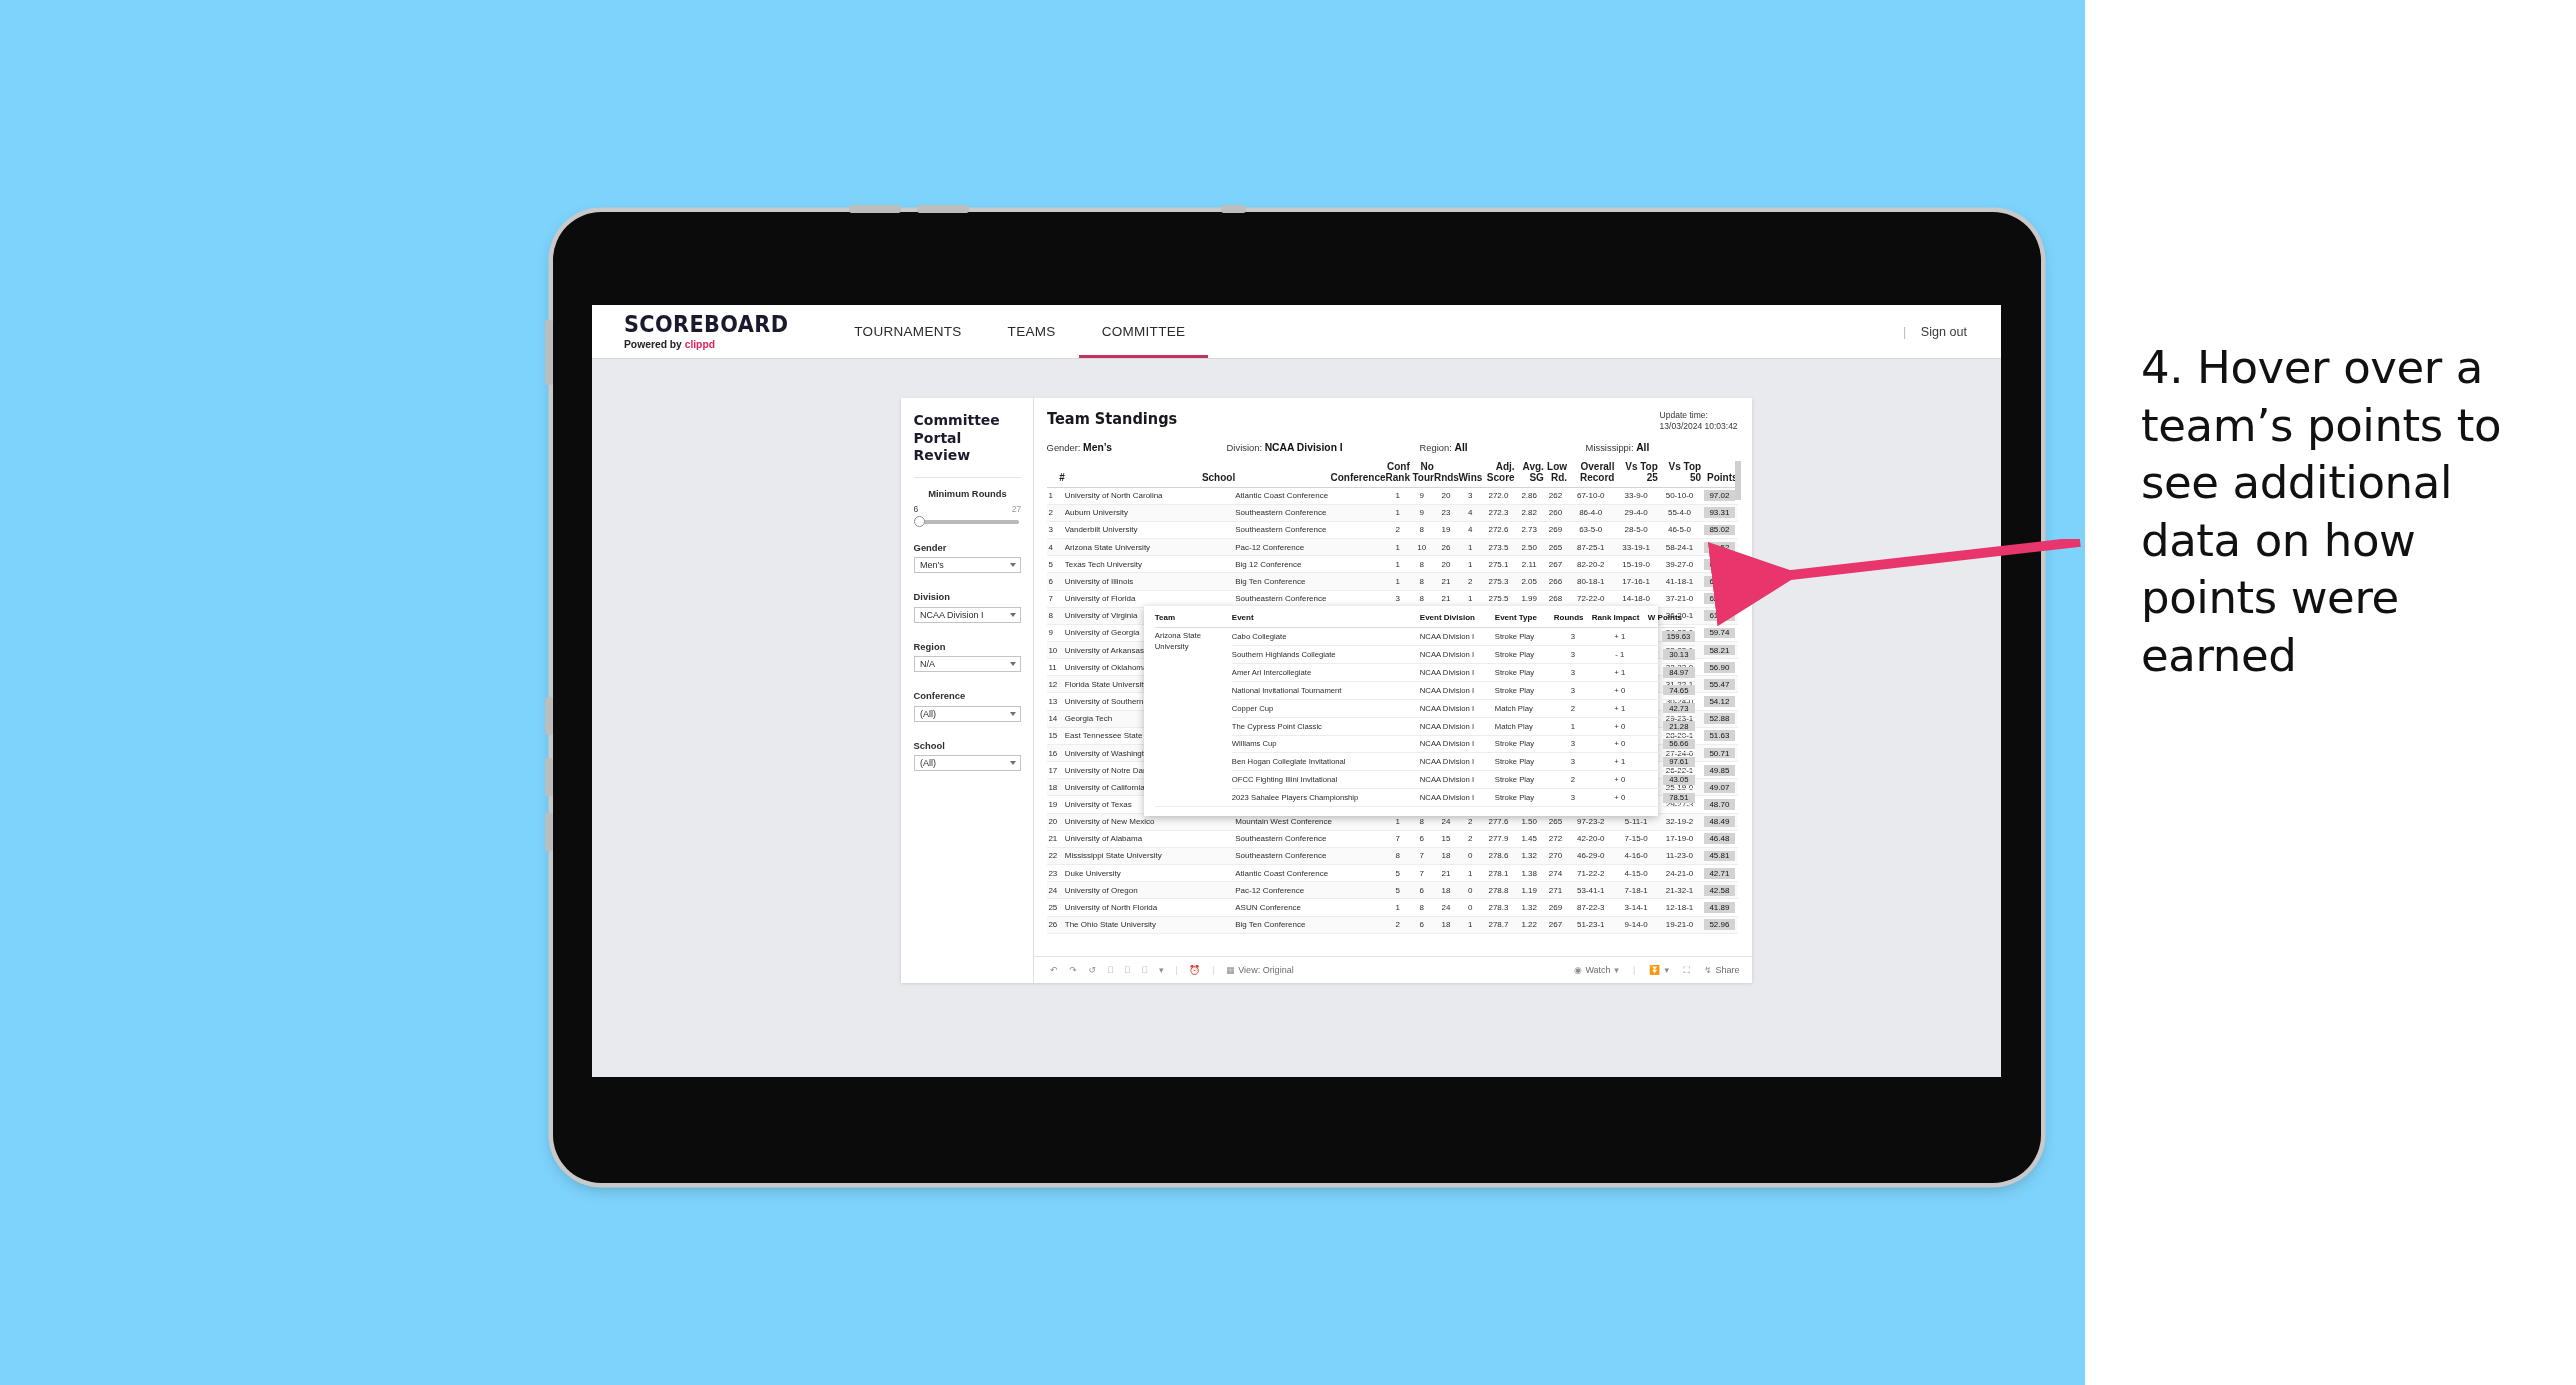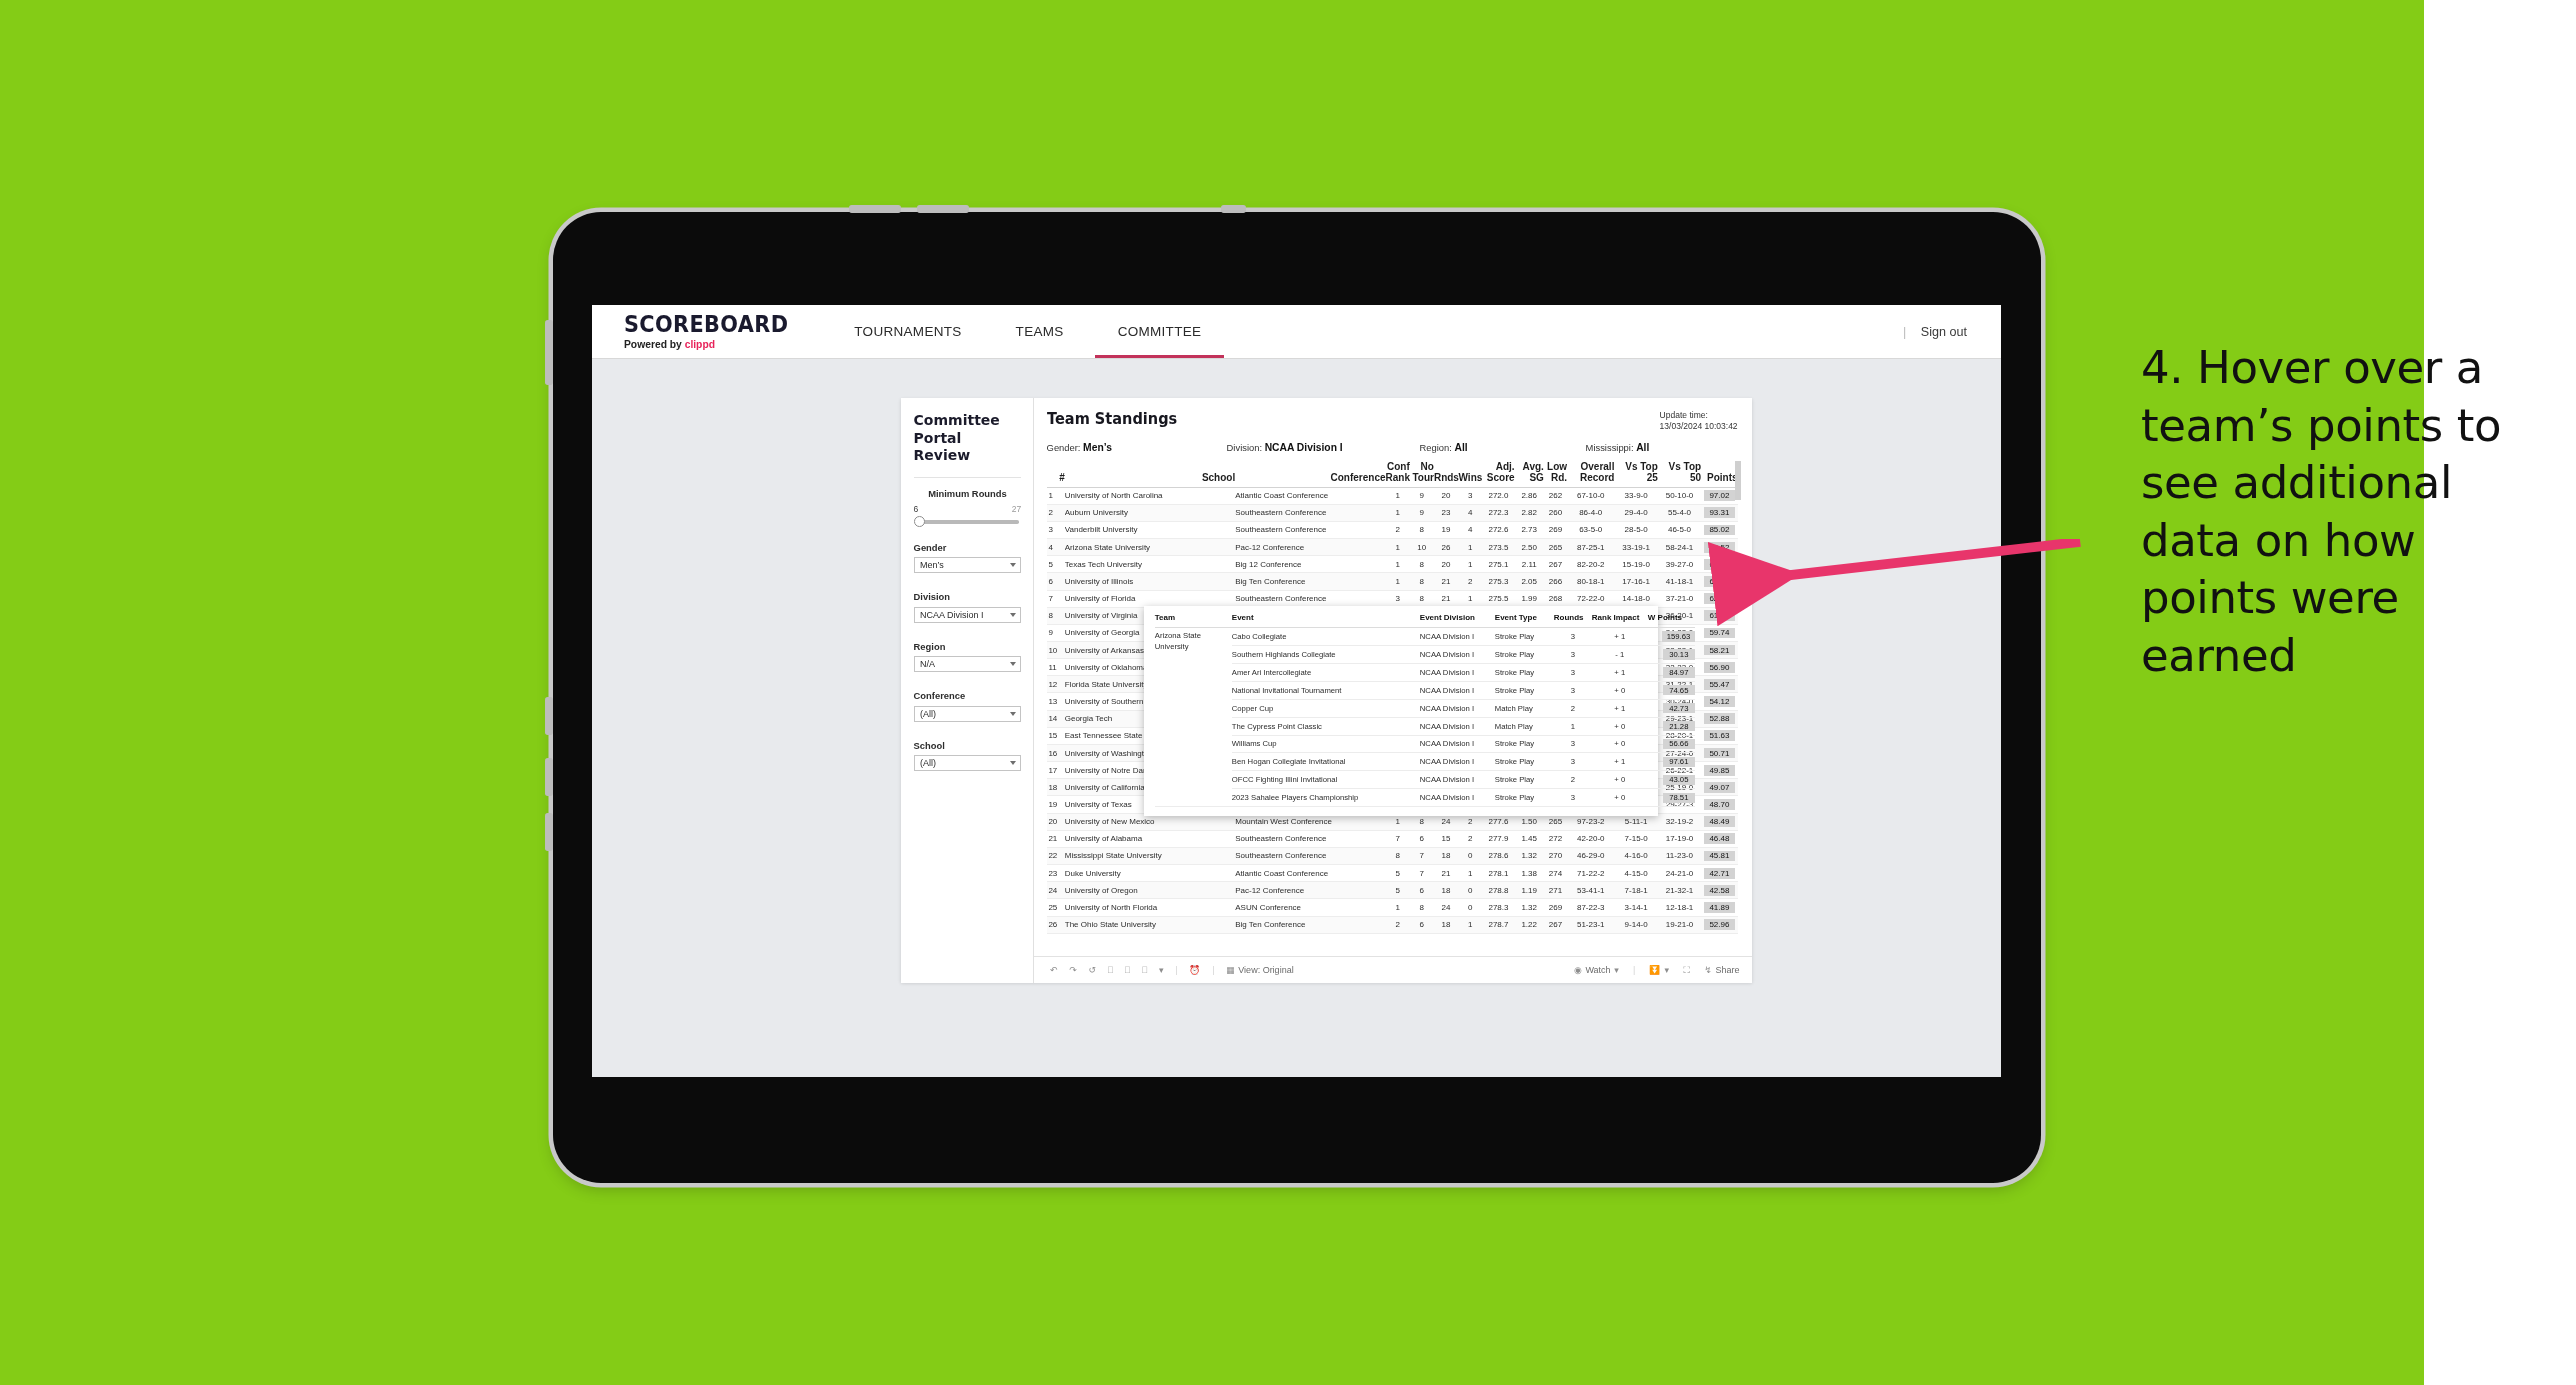--- a/index.html
+++ b/index.html
@@ -2,21 +2,21 @@
 <html style="font-size:14.4px"><head>
 <meta charset="utf-8">
 <style>
   * { box-sizing: border-box; margin: 0; padding: 0; }
   html, body {
     width: 2576px; height: 1386px;
     background: #ffffff;
     font-family: "Liberation Sans", sans-serif;
     overflow: hidden;
   }
-  #stage { position: relative; width: 2424px; height: 1386px; background:#84cc16; }
+  #stage { position: relative; width: 2085px; height: 1386px; background:#7dd3fc; }
 
   
   .device {
     position: absolute; left: 553px; top: 212px;
     width: 1488px; height: 971px;
     background: #0b0b0b;
     border-radius: 48px;
     box-shadow: 0 0 0 4.5px #c9c9c9, 0 5.4px 16px rgba(0,0,0,.22);
   }
   .device-btn {
@@ -50,21 +50,21 @@
   }
   .brand-title {
     font-family: "DejaVu Sans", sans-serif;
     font-weight: 700; font-size: 22.4px; letter-spacing: 0.4px;
     color: #1a1a2e; line-height: 1;
     transform: scaleX(0.93); transform-origin: left center;
   }
   .brand-sub { font-size: 10.3px; color: #222; margin-top: 3.6px; font-weight: 600;}
   .brand-sub .accent { color: #e8235a; font-weight: 800; }
 
-  .navitems { display: flex; align-items: stretch; gap: 8px; }
+  .navitems { display: flex; align-items: stretch; }
   .navitem {
     display: flex; align-items: center; padding: 0 23px;
     font-size: 13.5px; color: #2b2b2b; letter-spacing: 0.3px;
     position: relative; cursor: pointer;
     font-family: "Liberation Sans", sans-serif;
   }
   .navitem.active::after {
     content: ""; position: absolute; left: 0; right: 0; bottom: 0;
     height: 2.7px; background: #c2325a;
   }

